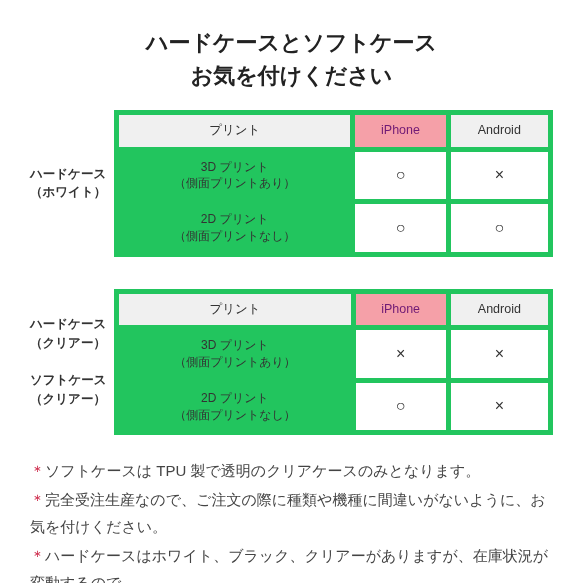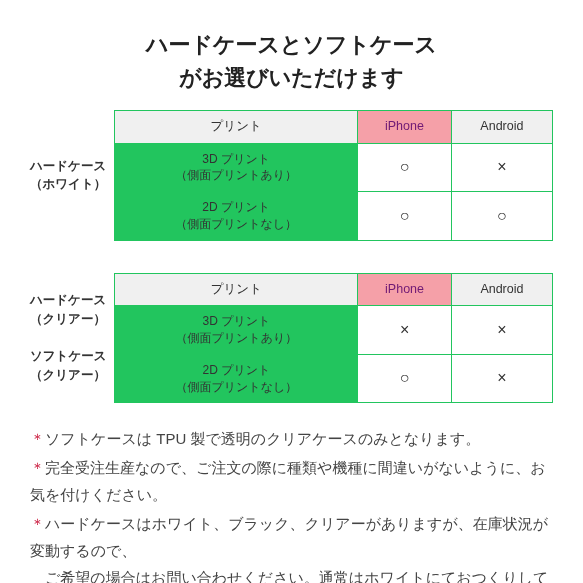--- a/index.html
+++ b/index.html
@@ -17,20 +17,21 @@
       padding: 28px 30px 24px 30px;
     }
 
     .main-title {
       text-align: center;
       font-size: 22px;
       font-weight: bold;
       line-height: 1.5;
       margin-bottom: 16px;
       color: #222;
+      font-family: Liberation Mono, monospace;
     }
 
     .description {
       text-align: center;
       font-size: 12.5px;
       line-height: 1.7;
       margin-bottom: 20px;
       color: #444;
     }
 
@@ -56,21 +57,21 @@
       line-height: 1.5;
     }
 
     .table-main {
       flex: 1;
       border-collapse: collapse;
       font-size: 12px;
     }
 
     .table-main th, .table-main td {
-      border: 1px solid #22c55e;
+      border: 5px solid #22c55e;
       text-align: center;
       padding: 7px 6px;
       vertical-align: middle;
       line-height: 1.4;
     }
 
     .table-main th {
       background: #f0f0f0;
       font-weight: normal;
       font-size: 12.5px;
@@ -131,21 +132,21 @@
       color: #cc2244;
     }
   </style>
 </head>
 <body>
 
 <div class="container">
 
   <h1 class="main-title">
     <span>ハードケースとソフトケース</span><br>
-    <span>がお選びいただけます</span>
+    <span>お気を付けください</span>
   </h1>
 
 
   <div class="table-section">
     <div class="table-wrapper">
       <div class="row-header">
         <span>ハードケース<br>（ホワイト）</span>
       </div>
       <table class="table-main">
         <thead>

